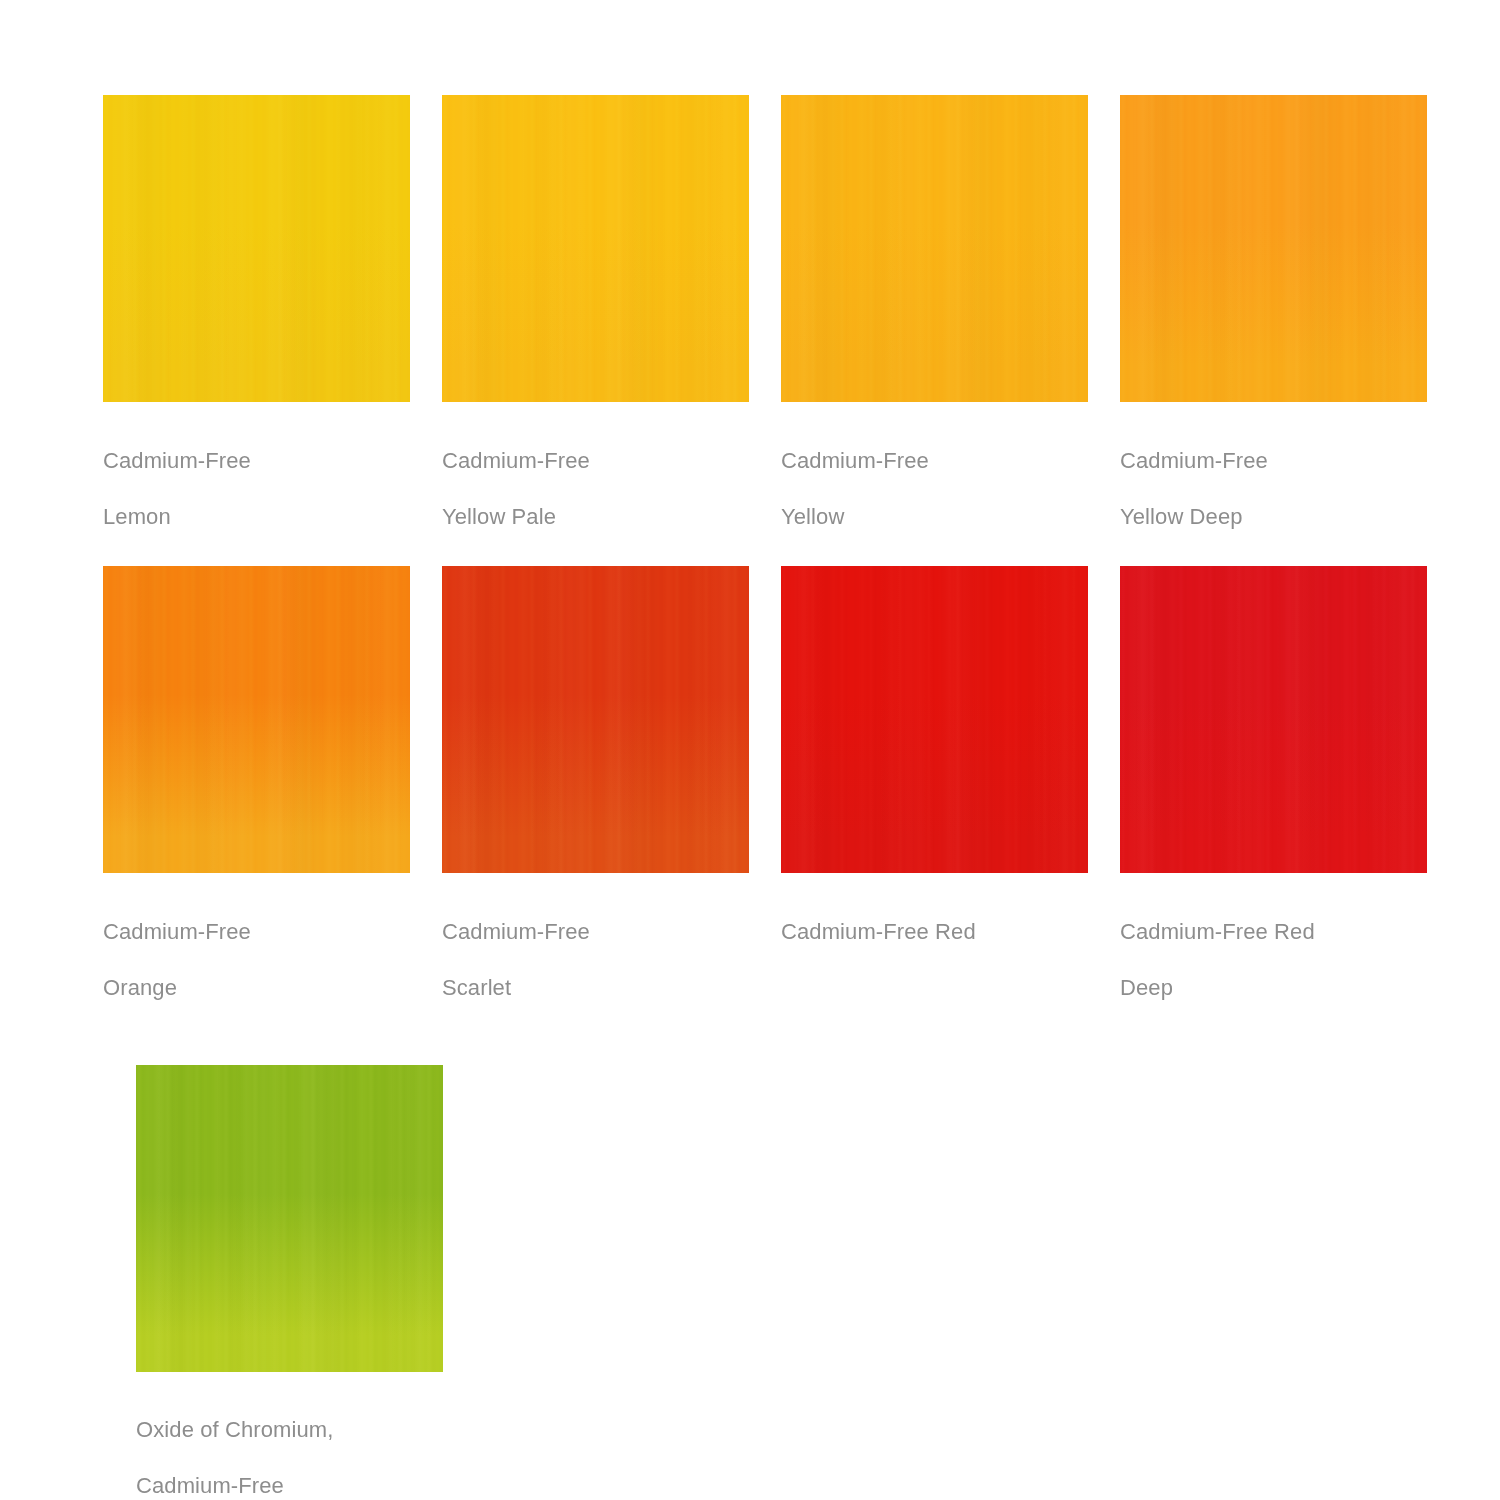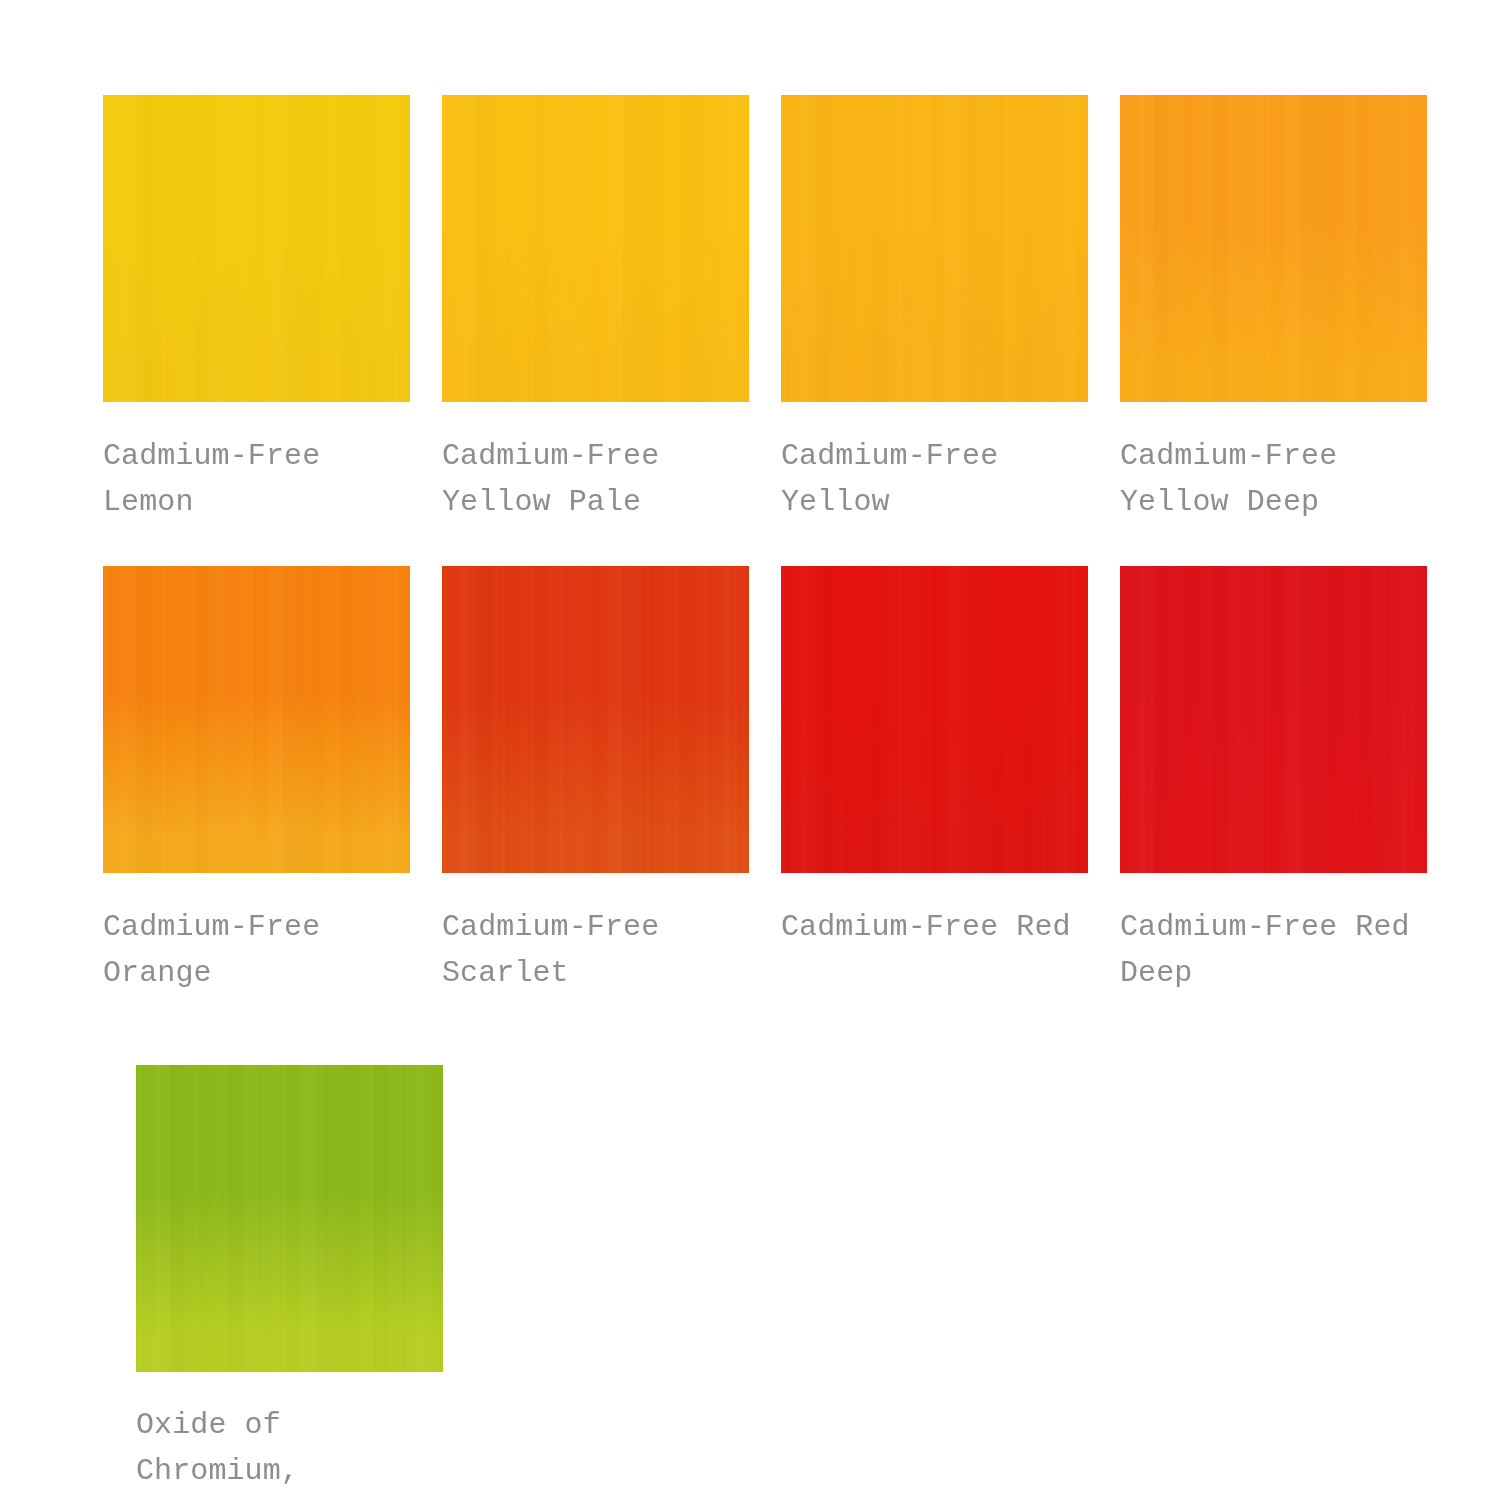--- a/index.html
+++ b/index.html
@@ -86,27 +86,27 @@
       );
   }
   .swatch-chip .wash {
     position: absolute;
     inset: 0;
     pointer-events: none;
   }
 
   .swatch-label {
     margin-top: 31px;
-    font-size: 30px;
-    line-height: 46px;
+    font-size: 22px;
+    line-height: 56px;
     color: #8d8d8d;
     font-weight: 400;
     letter-spacing: 0.1px;
     white-space: pre-line;
-    font-family: Liberation Mono, monospace;
+    font-family: Liberation Sans, sans-serif;
   }
 
   
   .row-3 {
     position: absolute;
     left: 136px;
     top: 1065px;
     width: 307px;
   }
   .row-3 .swatch-chip { width: 307px; height: 307px; }

